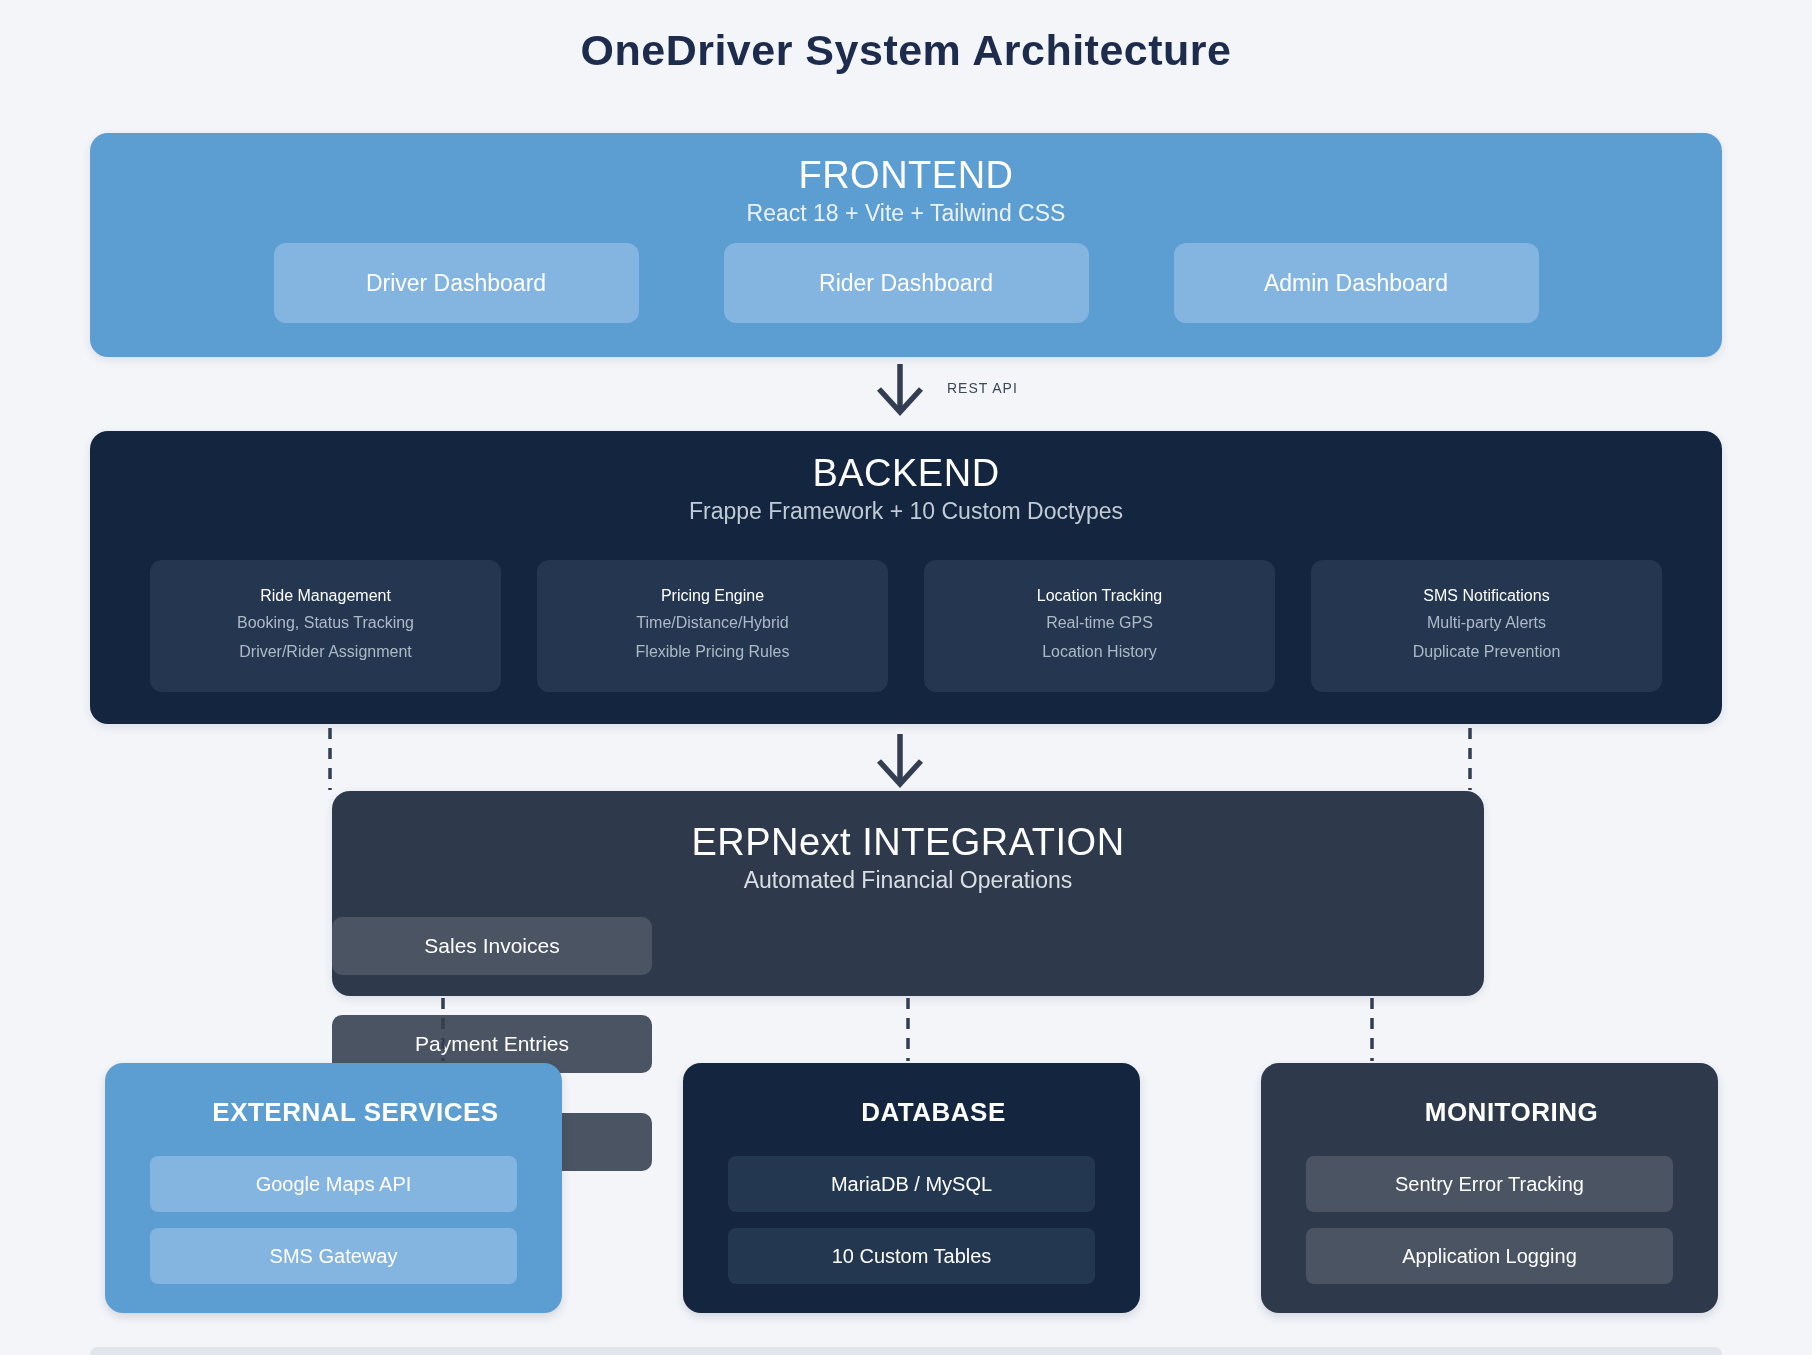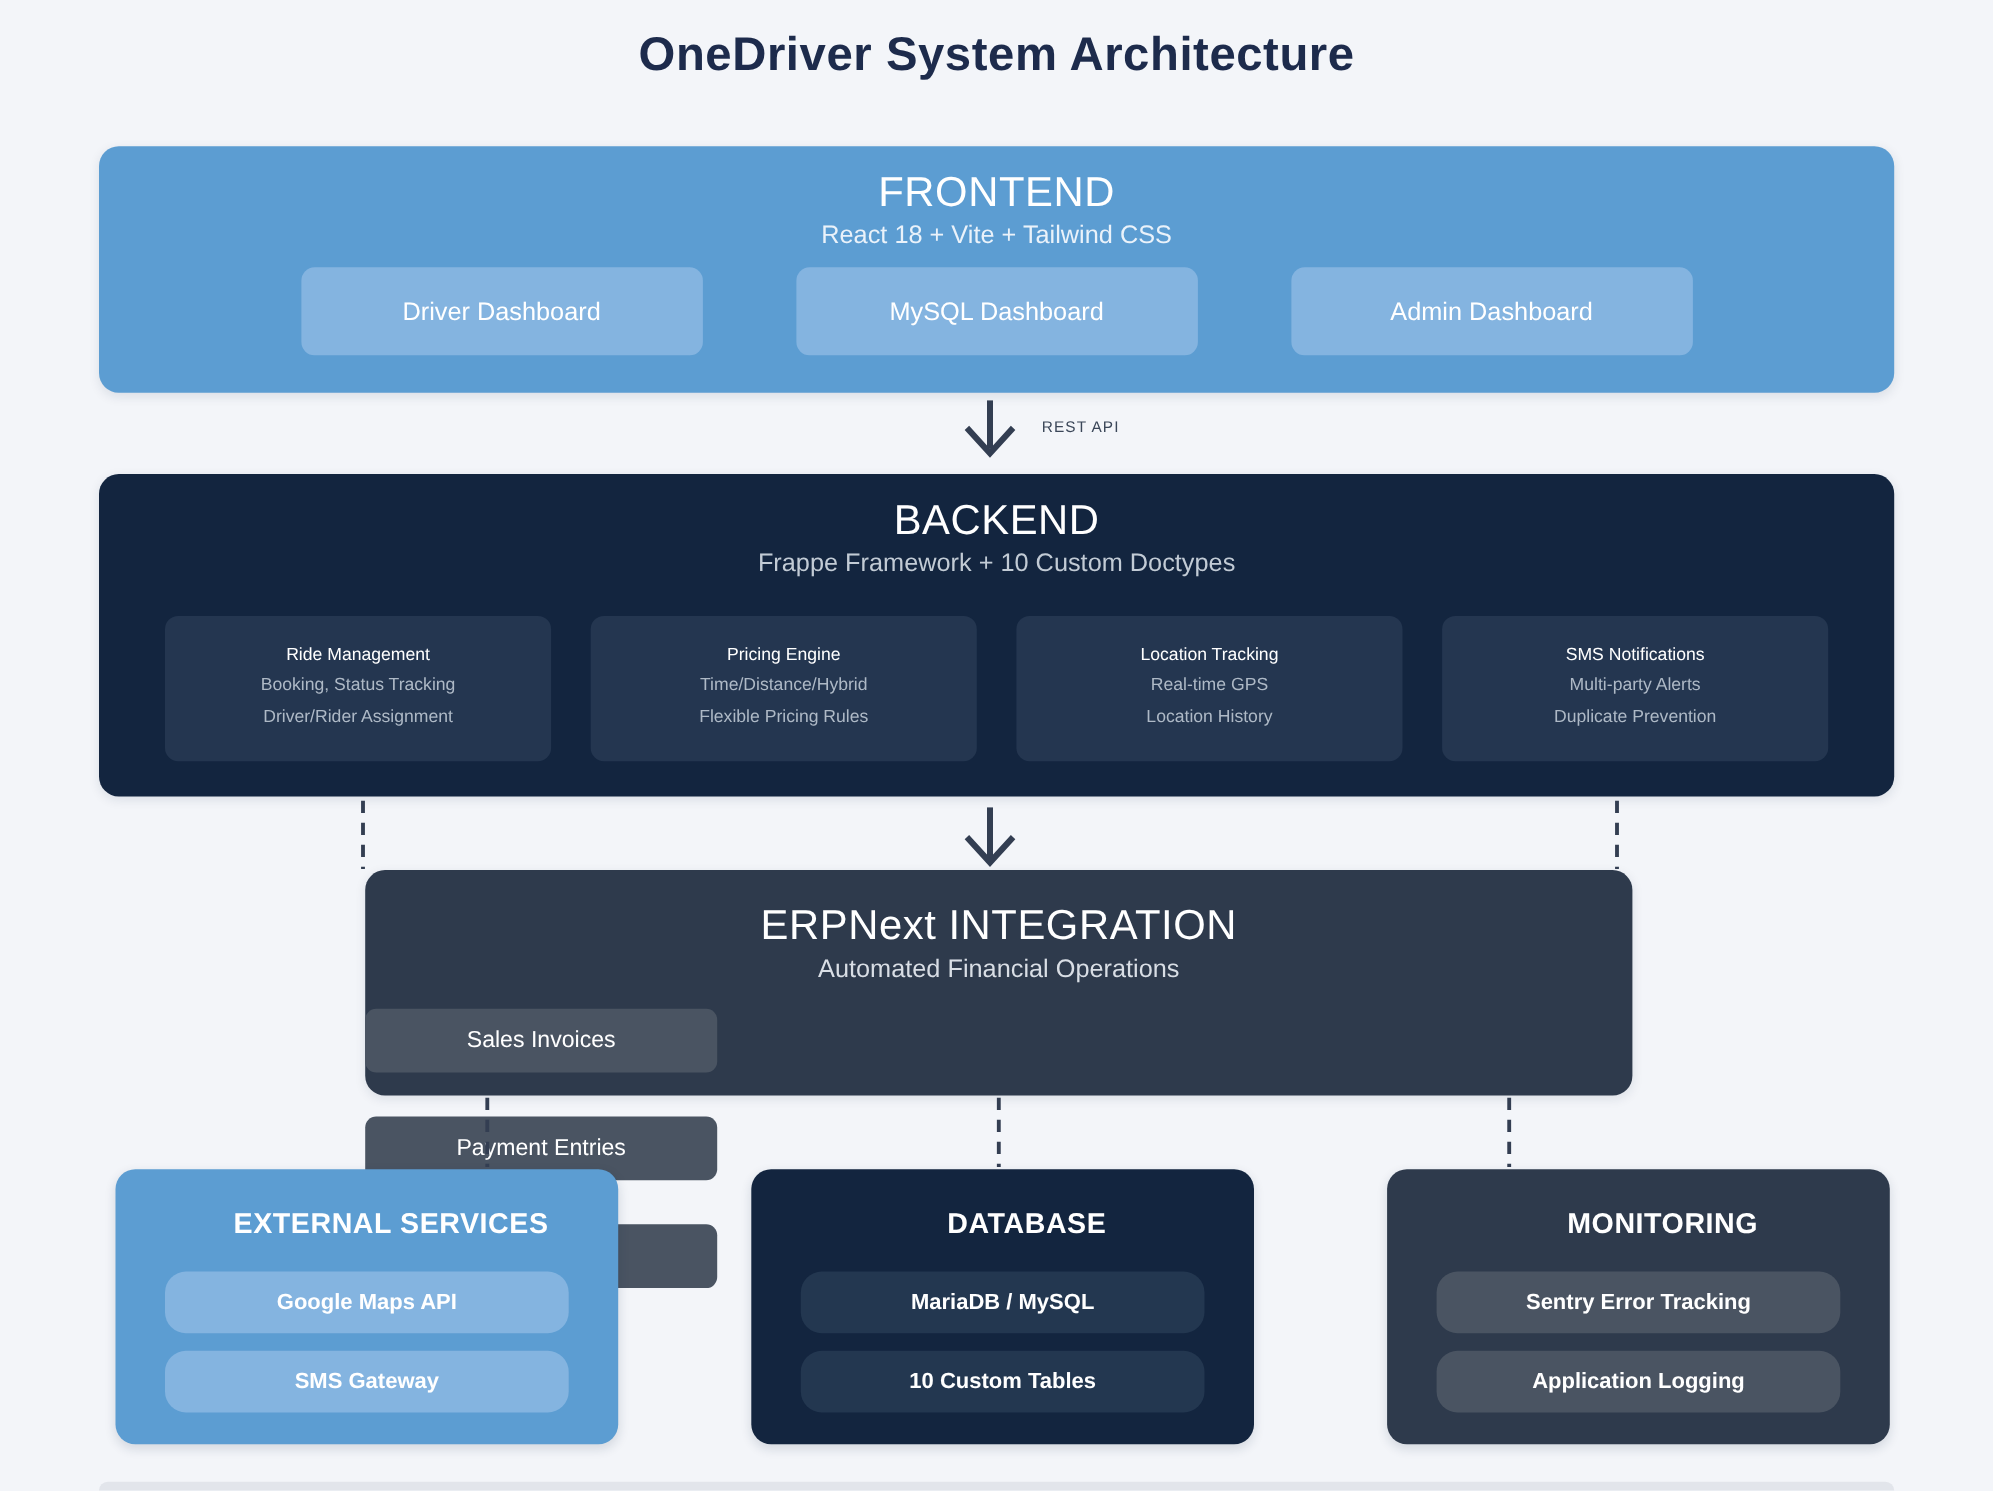--- a/index.html
+++ b/index.html
@@ -58,23 +58,23 @@
 
   
   .bottom-box {
     position: absolute; top: 1063px; width: 457px; height: 250px;
     border-radius: 18px; box-sizing: border-box; padding-top: 36px;
     text-align: center;
     box-shadow: 0 4px 10px rgba(20, 40, 70, 0.14);
   }
   .bottom-title { font-size: 26px; font-weight: bold; color: #ffffff; letter-spacing: 0.5px; line-height: 26px; margin-left: 44px; }
   .chip-sm {
-    width: 367px; height: 56px; margin: 16px auto 0; border-radius: 19px;
+    width: 367px; height: 56px; margin: 16px auto 0; border-radius: 8px;
     color: #ffffff; font-size: 20px;
-    display: flex; align-items: center; justify-content: center; font-weight: bold;
+    display: flex; align-items: center; justify-content: center;
   }
   .chip-sm.first { margin-top: 31px; }
   #external-services { left: 105px;  background: #5c9dd2; }
   #external-services .chip-sm { background: #84b4e0; }
   #database          { left: 683px;  background: #13253f; }
   #database .chip-sm { background: #233750; }
   #monitoring        { left: 1261px; background: #2e3a4c; text-align: center; }
   #monitoring .chip-sm { background: #4a5462; }
 
   
@@ -91,21 +91,21 @@
 </head>
 <body>
 
 <div class="page-title">OneDriver System Architecture</div>
 
 <div id="frontend" class="panel">
   <div class="panel-title">FRONTEND</div>
   <div class="panel-sub">React 18 + Vite + Tailwind CSS</div>
   <div class="chip-row-frontend">
     <div class="chip-lg">Driver Dashboard</div>
-    <div class="chip-lg">MySQL Dashboard</div>
+    <div class="chip-lg">Rider Dashboard</div>
     <div class="chip-lg">Admin Dashboard</div>
   </div>
 </div>
 
 <div id="backend" class="panel">
   <div class="panel-title">BACKEND</div>
   <div class="panel-sub">Frappe Framework + 10 Custom Doctypes</div>
   <div class="module-row">
     <div class="module">
       <div class="module-title">Ride Management</div>

